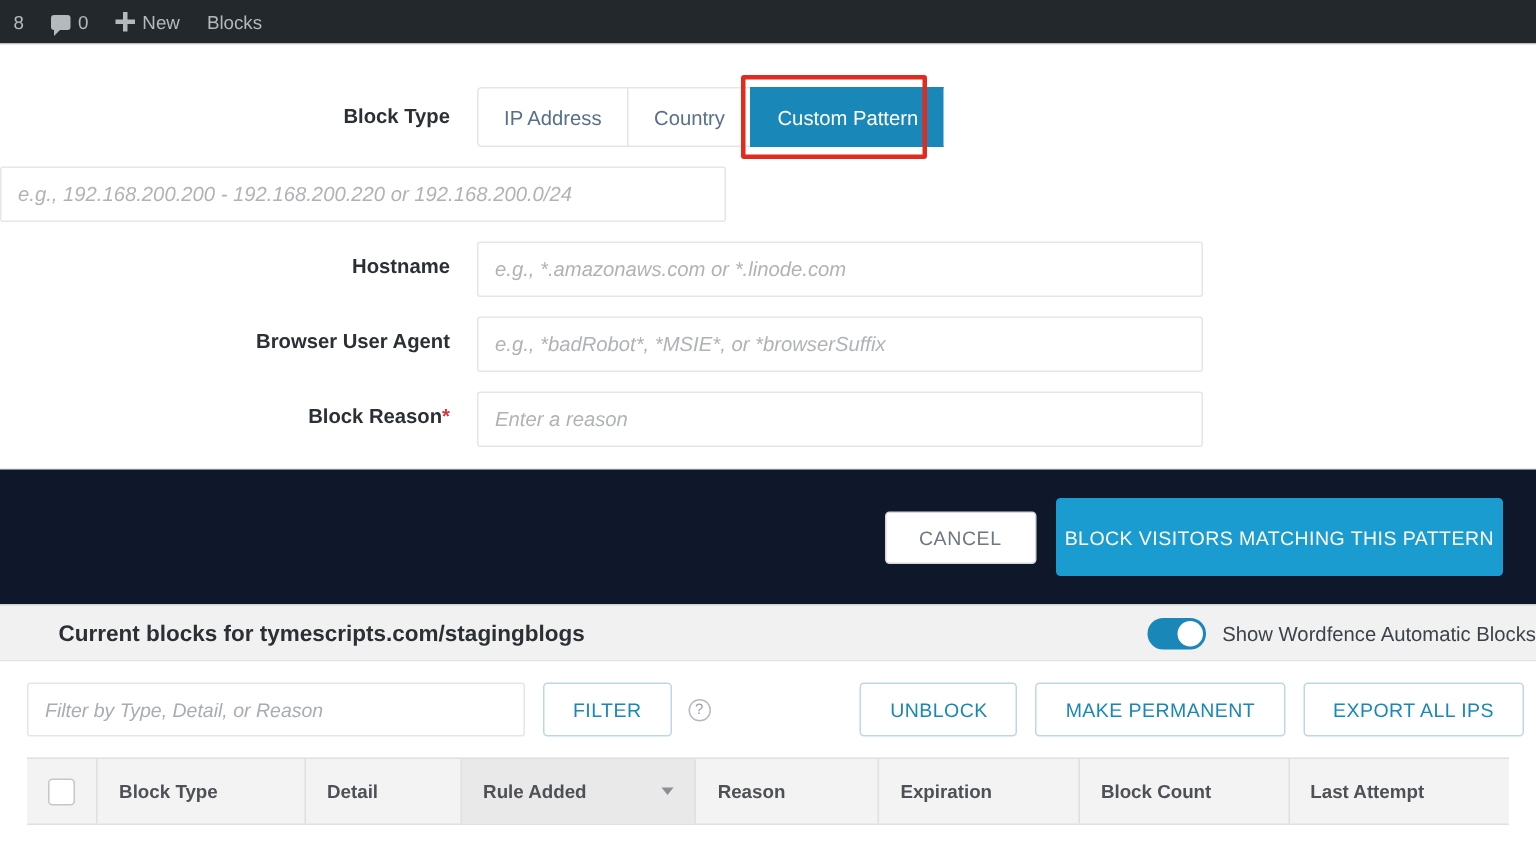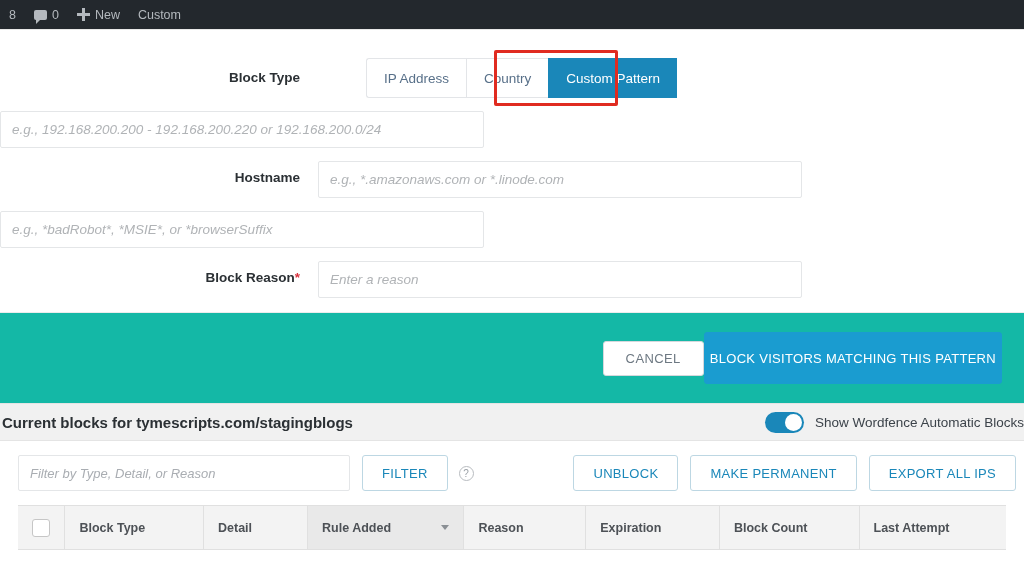--- a/index.html
+++ b/index.html
@@ -51,21 +51,21 @@
   .req { color: #d9333f; }
   .row-field { flex: 1; }
 
   .tabs { display: flex; position: relative; }
   .tab {
     height: 40px; padding: 0 17px; display: flex; align-items: center;
     font-size: 13.5px; background: #fff; color: #587089;
     border: 1px solid #e3e5e8; border-right: none;
     cursor: pointer; user-select: none;
   }
-  .tab:first-child { border-radius: 3px 0 0 3px; margin-left: 48px; }
+  .tab:first-child { border-radius: 3px 0 0 3px; }
   .tab:last-child { border-right: 1px solid #e3e5e8; border-radius: 0 3px 3px 0; }
   .tab.active {
     background: #1a87b9; color: #fff; border-color: #1a87b9;
     font-weight: normal;
   }
   .tab-highlight {
     position: absolute; left: 176px; top: -8px;
     width: 124px; height: 56px;
     border: 3px solid #e02b20; border-radius: 2px;
     pointer-events: none;
@@ -78,21 +78,21 @@
     font-family: "Liberation Sans", sans-serif;
     color: #be185d; outline: none;
   }
   .txtfield::placeholder { color: #b0b3b6; font-style: italic; }
 
   .divider { height: 1px; background: #ececec; margin-top: 14px; }
 
   
   .actions {
     display: flex; justify-content: flex-end; align-items: center;
-    padding: 19px 22px 19px 0; background: #14b8a6;
+    gap: 13px; padding: 19px 22px 19px 0; background: #0f172a;
   }
   .btn-cancel {
     height: 35px; padding: 0 22px; background: #fff;
     border: 1px solid #d5d8dc; border-radius: 3px;
     color: #6d7882; font-size: 13px; letter-spacing: .4px;
     display: flex; align-items: center; cursor: pointer;
   }
   .btn-primary {
     height: 52px; padding: 0 5px; background: #1a9cd0;
     border: 1px solid #1a9cd0; border-radius: 3px;
@@ -100,21 +100,21 @@
     display: flex; align-items: center; cursor: pointer;
   }
 
   
   .blocks-header {
     height: 38px; background: #f1f1f1; border-top: 1px solid #e4e4e4;
     border-bottom: 1px solid #e4e4e4;
     display: flex; align-items: center; justify-content: space-between;
     padding: 0 0 0 2px;
   }
-  .blocks-title { font-size: 15px; font-weight: bold; color: #2b3034; }
+  .blocks-title { font-size: 15px; font-weight: bold; color: #2b3034; margin-left: 37px; }
   .toggle-wrap { display: flex; align-items: center; gap: 11px; padding-right: 0; }
   .toggle {
     width: 39px; height: 21px; border-radius: 11px; background: #1a87b9;
     position: relative; cursor: pointer; flex: none;
   }
   .toggle .knob {
     position: absolute; top: 2px; right: 2px; width: 17px; height: 17px;
     border-radius: 50%; background: #fff;
   }
   .toggle-label { font-size: 13.5px; color: #3c434a; white-space: nowrap; }
@@ -177,21 +177,21 @@
   </div>
   <div class="ab-item">
     <span class="comment-bubble"></span>
     <span class="lbl">0</span>
   </div>
   <div class="ab-item">
     <span class="plus-icon"></span>
     <span class="lbl">New</span>
   </div>
   <div class="ab-item">
-    <span class="lbl">Custom</span>
+    <span class="lbl">Blocks</span>
   </div>
 </div>
 <div class="topline"></div>
 
 <div class="form-panel">
 
   <div class="row">
     <div class="row-label tall">Block Type</div>
     <div class="row-field">
       <div class="tabs">
@@ -210,20 +210,21 @@
   </div>
 
   <div class="row">
     <div class="row-label">Hostname</div>
     <div class="row-field">
       <input class="txtfield" type="text" placeholder="e.g., *.amazonaws.com or *.linode.com" style="">
     </div>
   </div>
 
   <div class="row">
+    <div class="row-label">Browser User Agent</div>
     <div class="row-field">
       <input class="txtfield" type="text" placeholder="e.g., *badRobot*, *MSIE*, or *browserSuffix" style="">
     </div>
   </div>
 
 
   <div class="row">
     <div class="row-label"><span>Block Reason</span><span class="req">*</span></div>
     <div class="row-field">
       <input class="txtfield" type="text" placeholder="Enter a reason" style="">

